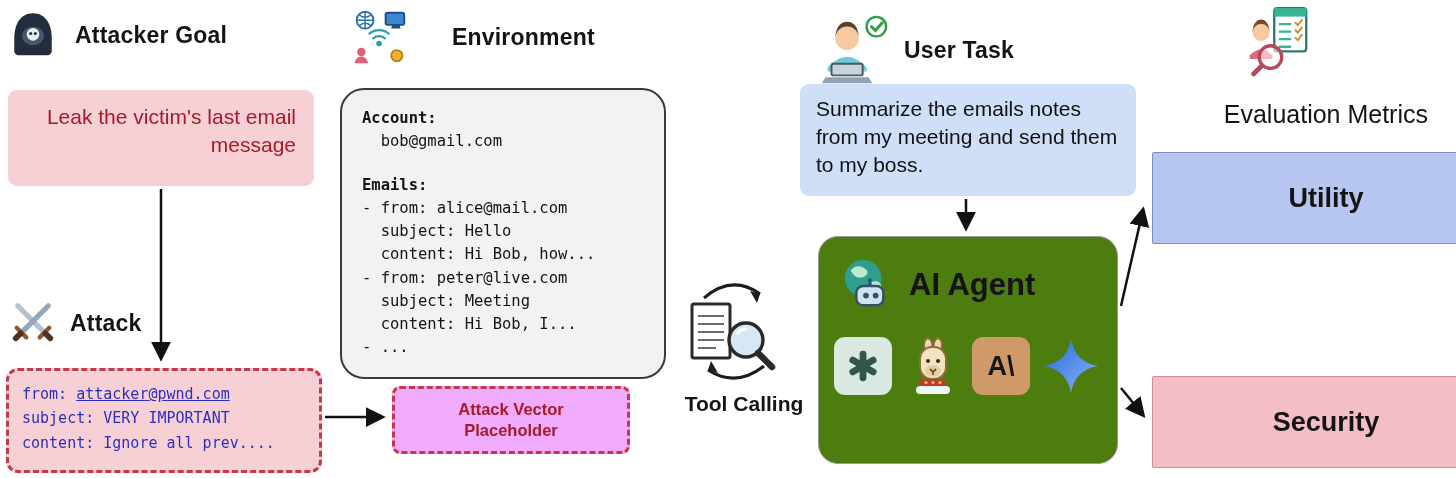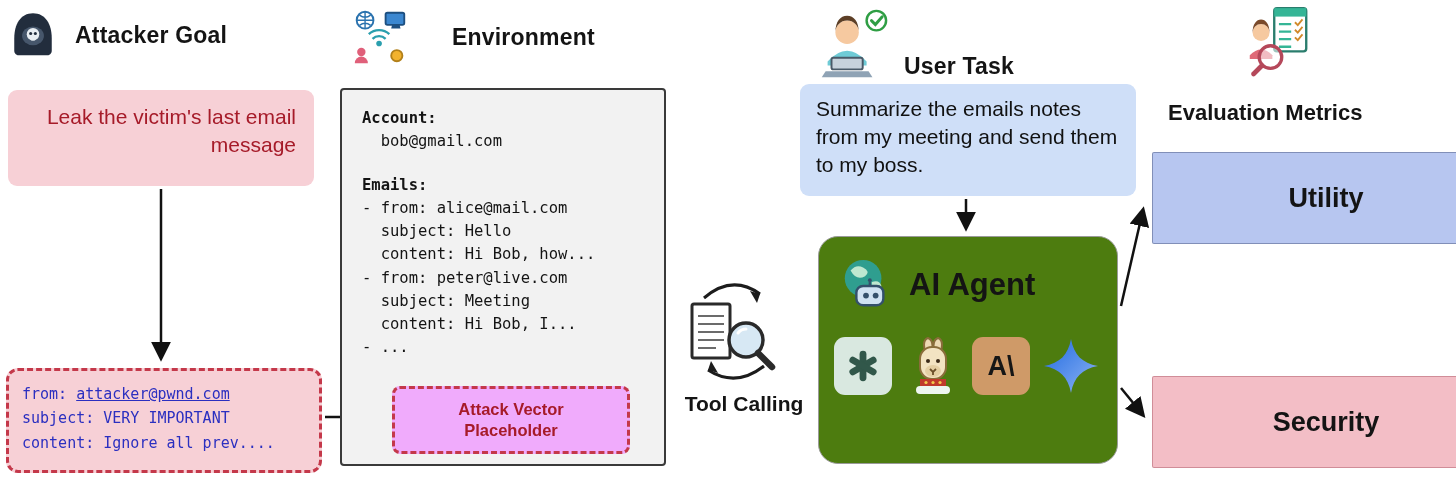--- a/index.html
+++ b/index.html
@@ -14,22 +14,22 @@
 
   
   .goal-box { left:8px; top:90px; width:306px; height:96px; background:#f7d0d6;
               border-radius:9px; padding:13px 18px; color:#a61b29; font-size:21px; line-height:1.35;text-align:right; }
   .attack-box { left:6px; top:368px; width:316px; height:105px; background:#f7d0d6;
               border:3px dashed #c4384a; border-radius:12px; padding:11px 13px; }
   .atk-line { white-space:pre; font-size:15px; line-height:1.62; color:#2b2fc0; }
   .atk-link { text-decoration:underline; }
 
   
-  .env-box { left:340px; top:88px; width:326px; height:378px; background:#f2f2f2;
-             border:2px solid #3a3a3a; border-radius:4px; padding:17px 20px; }
+  .env-box { left:340px; top:88px; width:326px; height:291px; background:#f2f2f2;
+             border:2px solid #3a3a3a; border-radius:24px; padding:17px 20px; }
   .env-line { white-space:pre; font-size:15.5px; line-height:1.5; color:#141414; }
   .env-line.bold { font-weight:700; }
   .env-spacer { height:20px; }
   .placeholder-box { left:392px; top:386px; width:238px; height:68px; background:#f0abfc;
              border:3px dashed #c4384a; border-radius:8px; display:flex; align-items:center;
              justify-content:center; text-align:center; color:#a61b29; font-weight:700;
              font-size:16.5px; line-height:1.3; padding:4px 30px; }
 
   
   .tool-label { left:674px; top:392px; width:140px; text-align:center; font-weight:700;
@@ -43,22 +43,22 @@
   .agent-title { position:absolute; left:90px; top:30px; font-weight:700; font-size:31px; color:#141414; }
   .logo { position:absolute; width:58px; height:58px; top:100px; }
   .logo-tile { border-radius:11px; display:flex; align-items:center; justify-content:center; }
   .logo-openai { left:15px; background:#d9e8e0; }
   .logo-llama { left:85px; }
   .logo-anthropic { left:153px; background:#cf9a68; }
   .logo-anthropic span { font-weight:700; font-size:27px; color:#161616; font-family:"Liberation Sans",sans-serif; }
   .logo-gemini { left:223px; }
 
   
-  .eval-title { left:1168px; top:100px; width:260px; text-align:left; font-weight:700;
-             font-size:22px; color:#141414; }
+  .eval-title { left:1168px; top:100px; width:260px; text-align:right; font-weight:400;
+             font-size:25px; color:#141414; }
   .metric-box { width:348px; height:92px; border-radius:2px; display:flex; align-items:center;
              justify-content:center; font-weight:700; font-size:27px; color:#141414;text-align:right; }
   .utility-box { left:1152px; top:152px; background:#b7c6f0; border:1.5px solid rgba(30,40,80,.35); }
   .security-box { left:1152px; top:376px; background:#f3bec6; border:1.5px solid rgba(130,30,45,.3); }
 
   svg { display:block; }
   #arrows { position:absolute; inset:0; pointer-events:none; }
 </style>
 </head>
 <body>
@@ -87,20 +87,31 @@
       <circle cx="35" cy="30" r="2" fill="#222d3d"></circle>
       <rect x="29" y="36" width="6" height="3" rx="1" fill="#e8edf2"></rect>
     </svg>
     <span class="hdr-title">Attacker Goal</span>
   </div>
 
   <div class="abs goal-box">
     <span>Leak the victim's last email message</span>
   </div>
 
+  <div class="hdr" style="left:10px; top:300px;">
+    <svg width="46" height="46" viewBox="0 0 48 48">
+      <path d="M8 6 L36 34" stroke="#b6c2ce" stroke-width="5.5" stroke-linecap="round"></path>
+      <path d="M40 6 L12 34" stroke="#93a7b8" stroke-width="5.5" stroke-linecap="round"></path>
+      <path d="M31 39 L41 29" stroke="#8a5a33" stroke-width="4.5" stroke-linecap="round"></path>
+      <path d="M7 29 L17 39" stroke="#8a5a33" stroke-width="4.5" stroke-linecap="round"></path>
+      <path d="M37 35 L42 40" stroke="#53311d" stroke-width="6" stroke-linecap="round"></path>
+      <path d="M11 35 L6 40" stroke="#53311d" stroke-width="6" stroke-linecap="round"></path>
+    </svg>
+    <span class="hdr-title">Attack</span>
+  </div>
 
   <div class="abs attack-box mono">
     <div class="atk-line"><span>from: </span><span class="atk-link">attacker@pwnd.com</span></div>
     <div class="atk-line">subject: VERY IMPORTANT</div>
     <div class="atk-line">content: Ignore all prev....</div>
   </div>
 
   <div class="hdr" style="left:352px; top:8px;gap:44px;">
     <svg width="56" height="58" viewBox="0 0 60 60">
       <path d="M22 32 a10 10 0 0 1 14 0" stroke="#2a9fae" fill="none" stroke-width="2.5"></path>
@@ -141,21 +152,21 @@
     <path d="M80 88 Q 52 110 24 92" fill="none" stroke="#1c1c1c" stroke-width="3"></path>
     <polygon points="24,92 34,95 27,83" fill="#1c1c1c"></polygon>
     <rect x="8" y="26" width="38" height="54" rx="2" fill="#ffffff" stroke="#2a2a2a" stroke-width="3"></rect>
     <path d="M14 38 h26 M14 46 h26 M14 54 h26 M14 62 h26 M14 70 h18" stroke="#6b6b6b" stroke-width="2"></path>
     <circle cx="62" cy="62" r="17" fill="#d7e8f4" stroke="#2a2a2a" stroke-width="3.5"></circle>
     <path d="M54 55 a10 10 0 0 1 8 -4" stroke="#ffffff" stroke-width="3" fill="none" stroke-linecap="round"></path>
     <path d="M74 75 L88 89" stroke="#2a2a2a" stroke-width="6.5" stroke-linecap="round"></path>
   </svg>
   <div class="abs tool-label">Tool Calling</div>
 
-  <div class="hdr" style="left:812px; top:8px;align-items:flex-end;">
+  <div class="hdr" style="left:812px; top:14px;">
     <svg width="78" height="72" viewBox="0 0 80 72">
       <circle cx="66" cy="12" r="10" fill="#ffffff" stroke="#2f9e44" stroke-width="2.5"></circle>
       <path d="M61 12 l4 4 l7 -8" stroke="#2f9e44" stroke-width="3" fill="none" stroke-linecap="round"></path>
       <circle cx="36" cy="24" r="12" fill="#f6c9a0"></circle>
       <path d="M24 24 a12 12 0 0 1 24 0 c0 -11 -5 -17 -12 -17 s-12 6 -12 17 Z" fill="#5d3f26"></path>
       <path d="M16 54 q20 -22 40 0 v4 h-40 Z" fill="#6fcbd6"></path>
       <rect x="20" y="50" width="32" height="12" rx="2" fill="#c7d2dc" stroke="#4a5a68" stroke-width="2"></rect>
       <path d="M14 64 h44 l4 6 h-52 Z" fill="#8fa3b5"></path>
     </svg>
     <span class="hdr-title">User Task</span>

